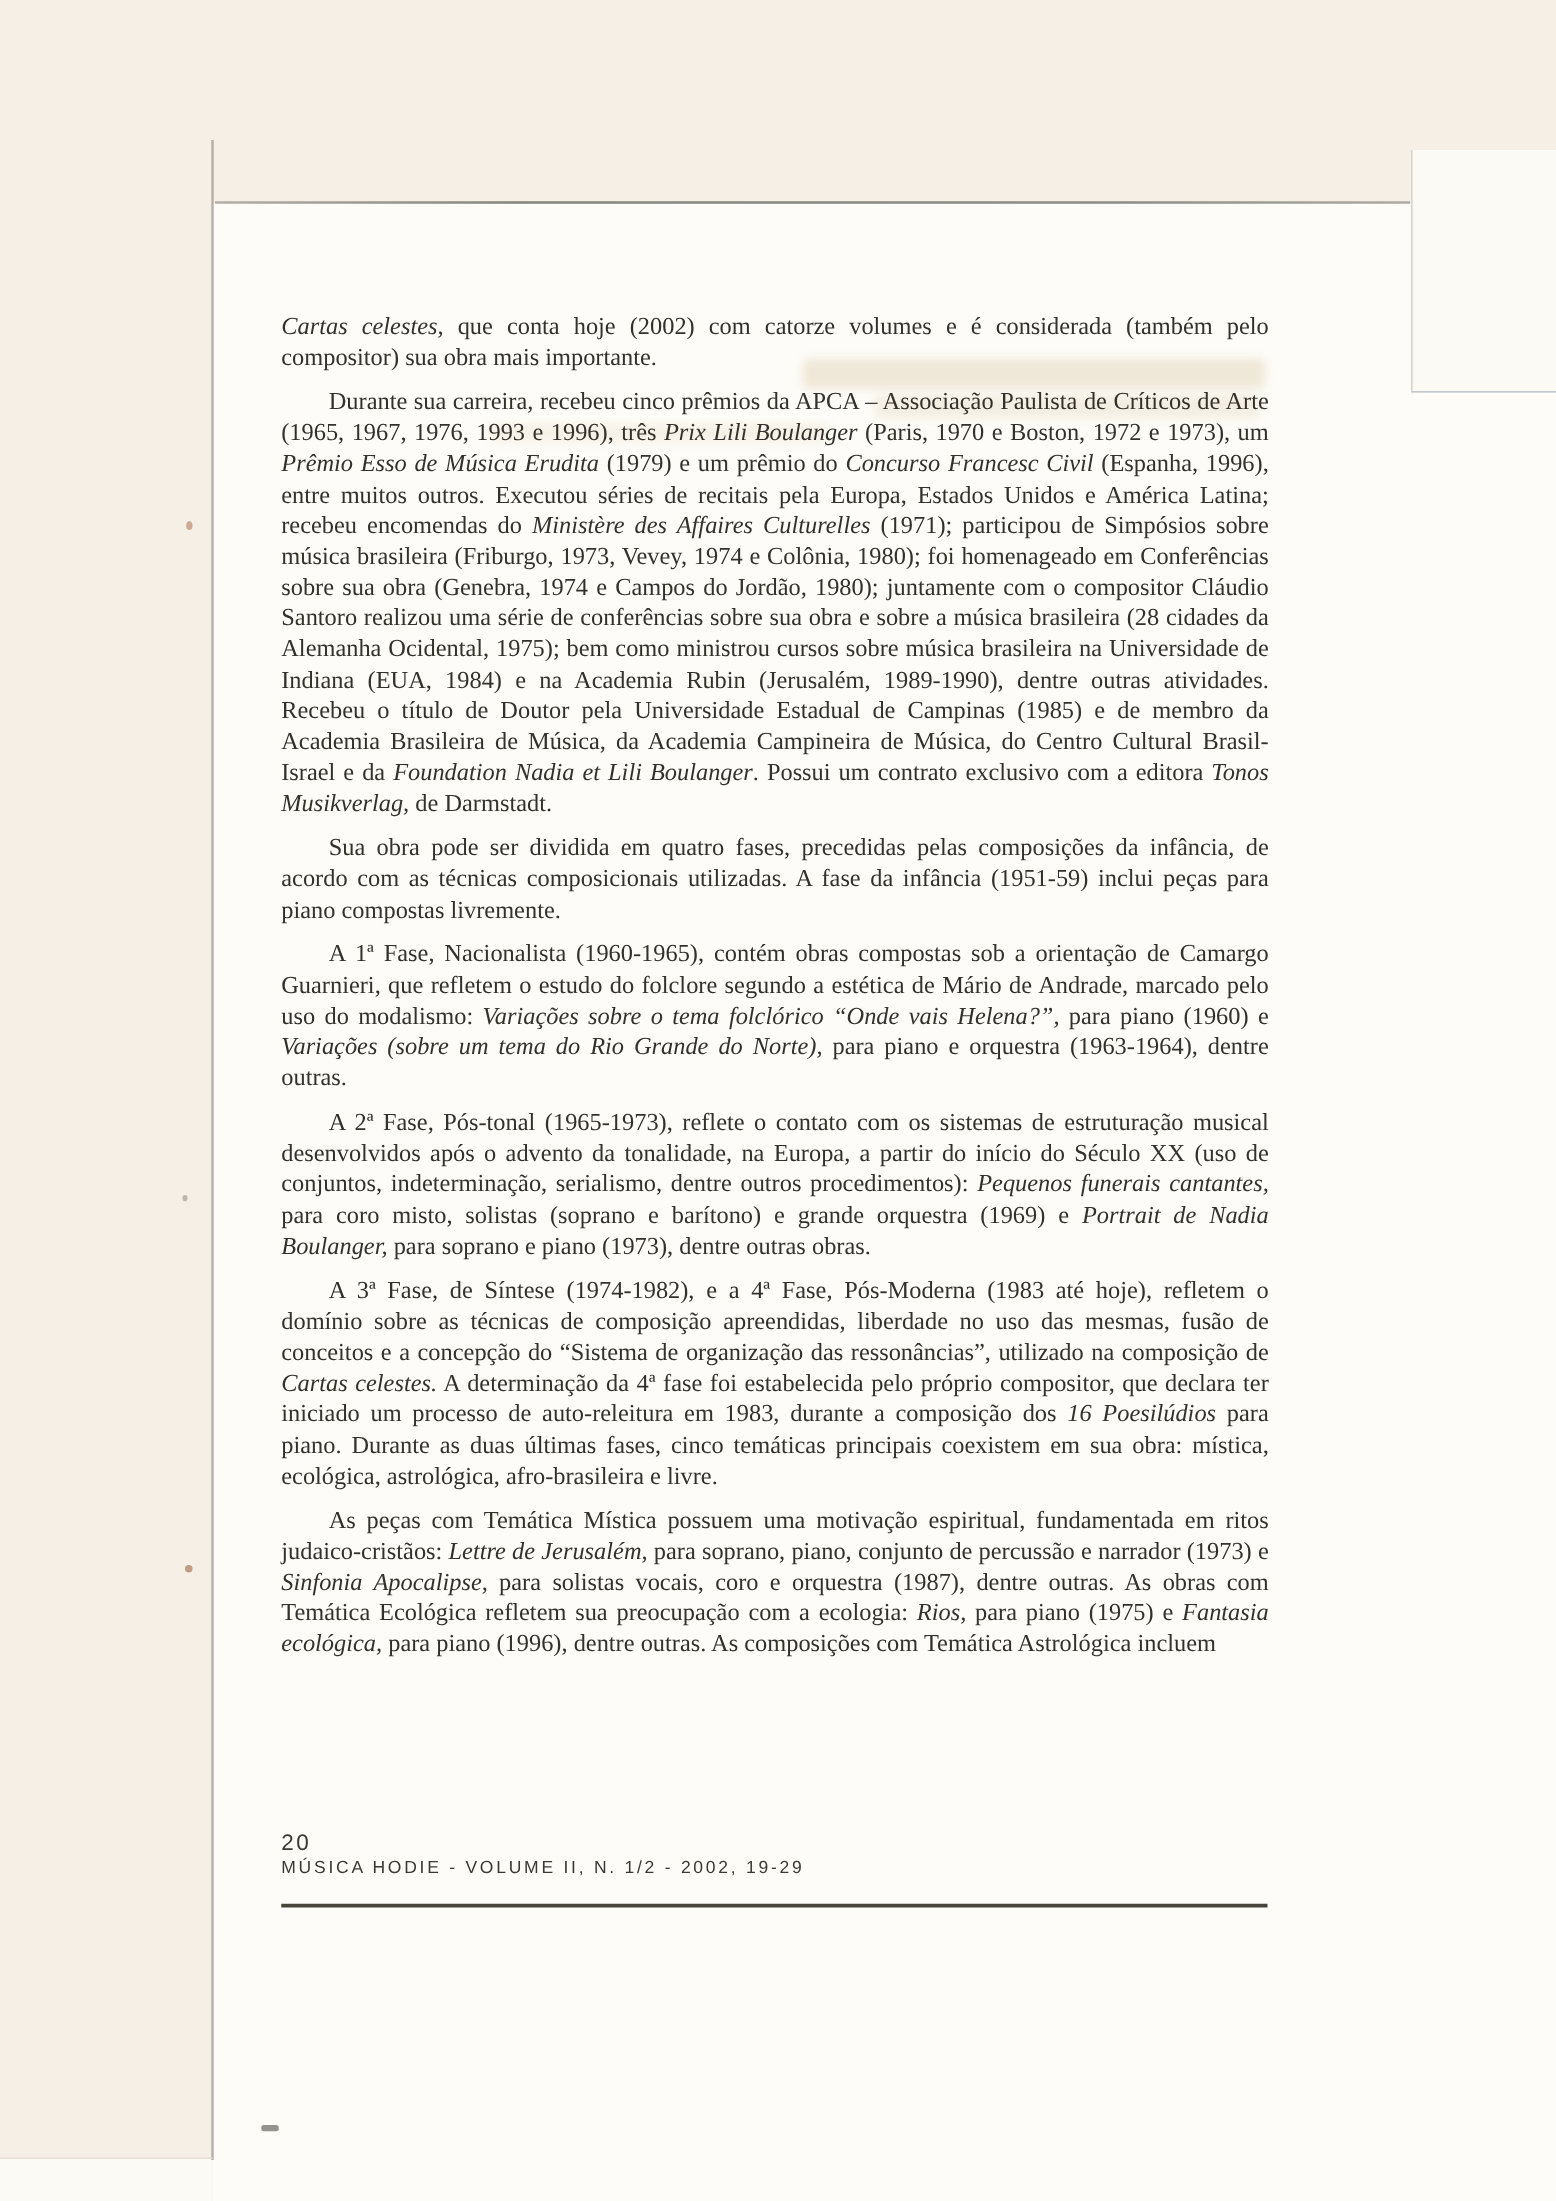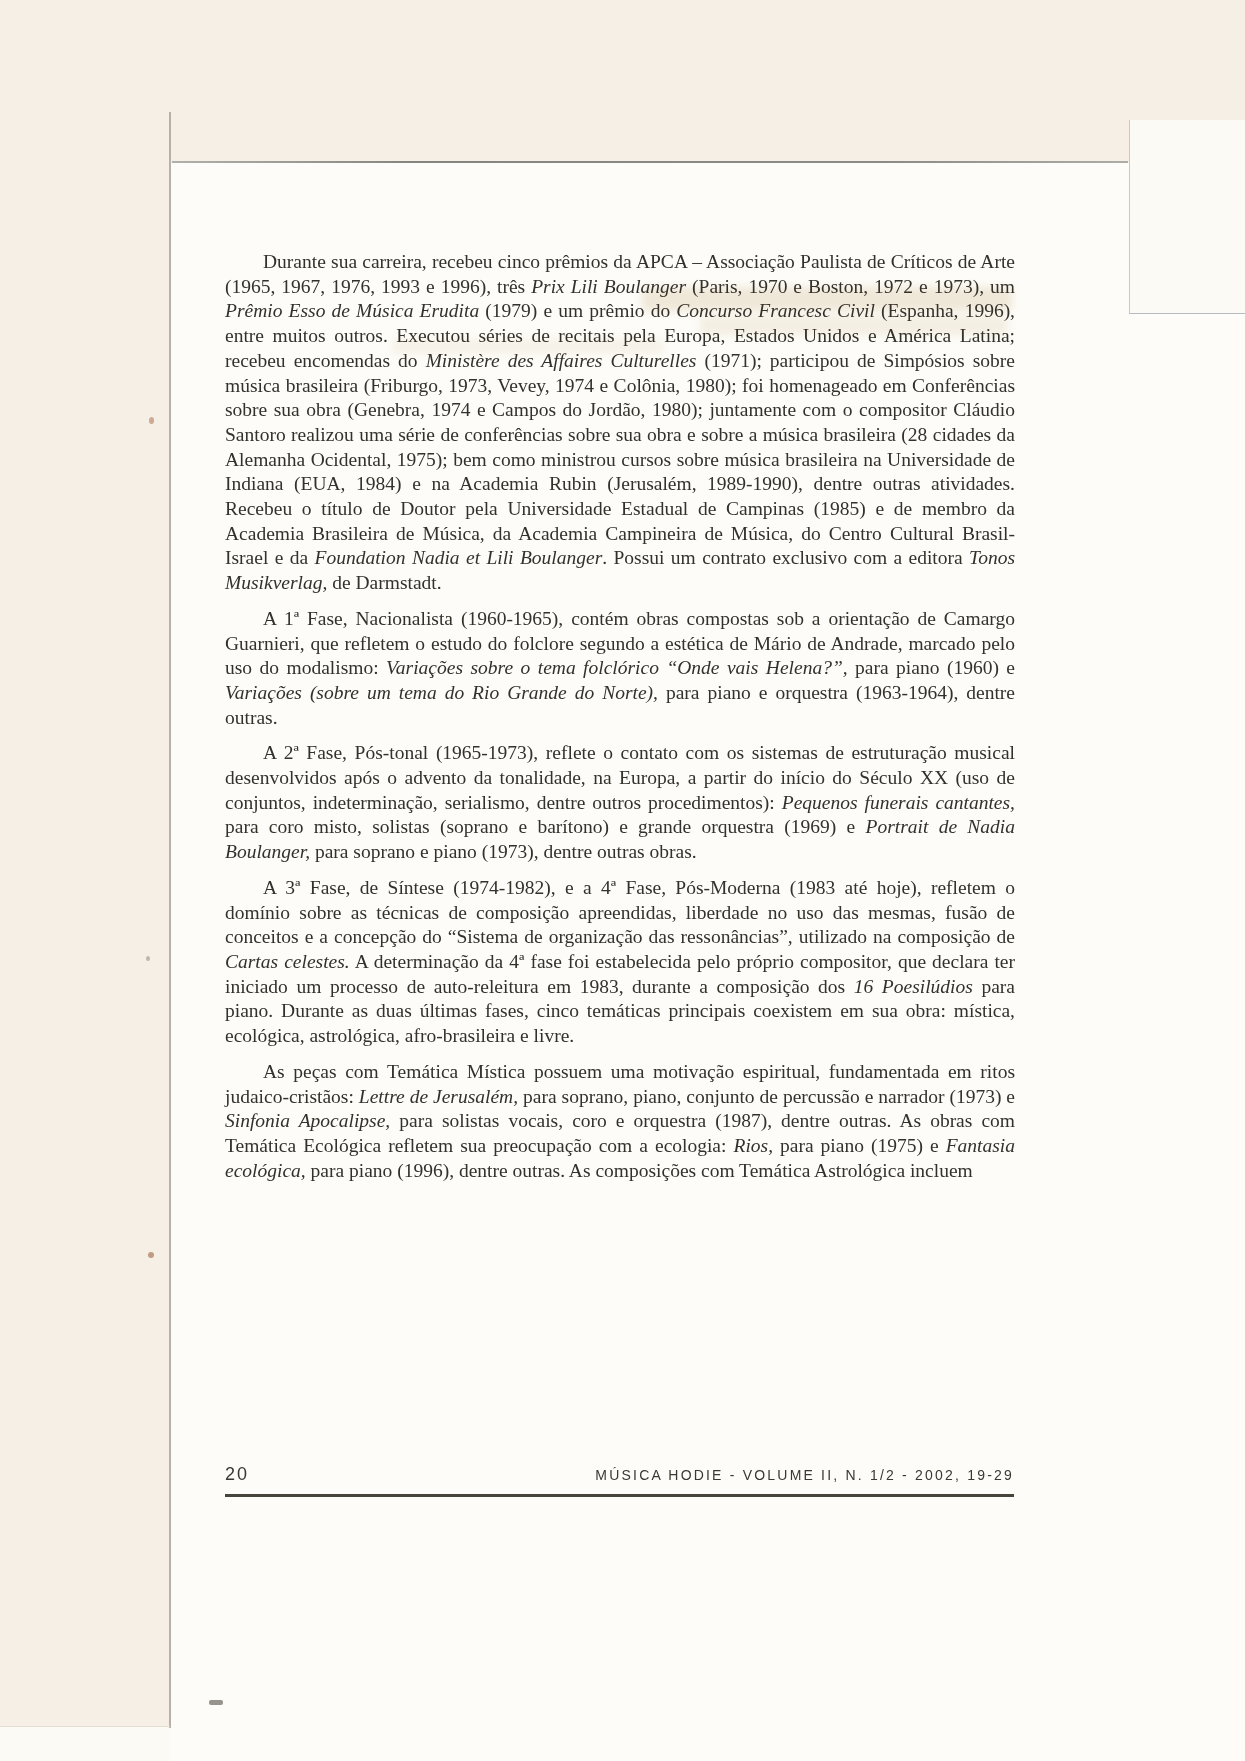--- a/index.html
+++ b/index.html
@@ -34,22 +34,22 @@
     text-align:justify;
   }
   .para{margin:0 0 11px 0;}
   .para.indent{text-indent:38px;}
   .it{font-style:italic;}
   .bd{font-weight:normal;}
 
   .footer{
     position:absolute;left:225px;top:1464px;width:789px;z-index:2;
     display:flex;justify-content:space-between;align-items:baseline;
-    border-bottom:3px solid #47443c;padding-bottom:9px;
-    font-family:"Liberation Sans","DejaVu Sans",sans-serif;color:#3b3831;
+    border-bottom:3px solid #47443c;padding-bottom:22px;
+    font-family:"Liberation Sans","DejaVu Sans",sans-serif;color:#3b3831;flex-direction:column;
   }
   .page-num{font-size:18px;letter-spacing:2px;}
   .citation{font-size:14px;letter-spacing:2.2px;}
 </style>
 </head>
 <body>
 
 <div class="white-page"></div>
 <div class="corner-sheet"></div>
 <div class="bottom-strip"></div>
@@ -60,21 +60,23 @@
 <div class="ghost g1"></div>
 <div class="ghost g2"></div>
 <div class="ghost g3"></div>
 
 <div class="speck s1"></div>
 <div class="speck s2"></div>
 <div class="speck s3"></div>
 <div class="speck s4"></div>
 
 <div class="text-col">
+    <p class="para"><span class="it">Cartas celestes,</span><span> que conta hoje (2002) com catorze volumes e é considerada (também pelo compositor) sua obra mais importante.</span></p>
     <p class="para indent"><span>Durante sua carreira, recebeu cinco prêmios da APCA – Associação Paulista de Críticos de Arte (1965, 1967, 1976, 1993 e 1996), três </span><span class="it">Prix Lili Boulanger</span><span> (Paris, 1970 e Boston, 1972 e 1973), um </span><span class="it">Prêmio Esso de Música Erudita</span><span> (1979) e um prêmio do </span><span class="it">Concurso Francesc Civil</span><span> (Espanha, 1996), entre muitos outros. Executou séries de recitais pela Europa, Estados Unidos e América Latina; recebeu encomendas do </span><span class="it">Ministère des Affaires Culturelles</span><span> (1971); participou de Simpósios sobre música brasileira (Friburgo, 1973, Vevey, 1974 e Colônia, 1980); foi homenageado em Conferências sobre sua obra (Genebra, 1974 e Campos do Jordão, 1980); juntamente com o compositor Cláudio Santoro realizou uma série de conferências sobre sua obra e sobre a música brasileira (28 cidades da Alemanha Ocidental, 1975); bem como ministrou cursos sobre música brasileira na Universidade de Indiana (EUA, 1984) e na Academia Rubin (Jerusalém, 1989-1990), dentre outras atividades. Recebeu o título de Doutor pela Universidade Estadual de Campinas (1985) e de membro da Academia Brasileira de Música, da Academia Campineira de Música, do Centro Cultural Brasil-Israel e da </span><span class="it">Foundation Nadia et Lili Boulanger</span><span>. Possui um contrato exclusivo com a editora </span><span class="it">Tonos Musikverlag,</span><span> de Darmstadt.</span></p>
+    <p class="para indent"><span>Sua obra pode ser dividida em quatro fases, precedidas pelas composições da infância, de acordo com as técnicas composicionais utilizadas. A fase da infância (1951-59) inclui peças para piano compostas livremente.</span></p>
     <p class="para indent"><span>A </span><span class="bd">1ª Fase, Nacionalista</span><span> (1960-1965), contém obras compostas sob a orientação de Camargo Guarnieri, que refletem o estudo do folclore segundo a estética de Mário de Andrade, marcado pelo uso do modalismo: </span><span class="it">Variações sobre o tema folclórico “Onde vais Helena?”,</span><span> para piano (1960) e </span><span class="it">Variações (sobre um tema do Rio Grande do Norte),</span><span> para piano e orquestra (1963-1964), dentre outras.</span></p>
     <p class="para indent"><span>A </span><span class="bd">2ª Fase, Pós-tonal</span><span> (1965-1973), reflete o contato com os sistemas de estruturação musical desenvolvidos após o advento da tonalidade, na Europa, a partir do início do Século XX (uso de conjuntos, indeterminação, serialismo, dentre outros procedimentos): </span><span class="it">Pequenos funerais cantantes,</span><span> para coro misto, solistas (soprano e barítono) e grande orquestra (1969) e </span><span class="it">Portrait de Nadia Boulanger,</span><span> para soprano e piano (1973), dentre outras obras.</span></p>
     <p class="para indent"><span>A </span><span class="bd">3ª Fase, de Síntese</span><span> (1974-1982), e a </span><span class="bd">4ª Fase, Pós-Moderna</span><span> (1983 até hoje), refletem o domínio sobre as técnicas de composição apreendidas, liberdade no uso das mesmas, fusão de conceitos e a concepção do “Sistema de organização das ressonâncias”, utilizado na composição de </span><span class="it">Cartas celestes.</span><span> A determinação da 4ª fase foi estabelecida pelo próprio compositor, que declara ter iniciado um processo de auto-releitura em 1983, durante a composição dos </span><span class="it">16 Poesilúdios</span><span> para piano. Durante as duas últimas fases, cinco temáticas principais coexistem em sua obra: mística, ecológica, astrológica, afro-brasileira e livre.</span></p>
     <p class="para indent"><span>As peças com </span><span class="bd">Temática Mística</span><span> possuem uma motivação espiritual, fundamentada em ritos judaico-cristãos: </span><span class="it">Lettre de Jerusalém,</span><span> para soprano, piano, conjunto de percussão e narrador (1973) e </span><span class="it">Sinfonia Apocalipse,</span><span> para solistas vocais, coro e orquestra (1987), dentre outras. As obras com </span><span class="bd">Temática Ecológica</span><span> refletem sua preocupação com a ecologia: </span><span class="it">Rios,</span><span> para piano (1975) e </span><span class="it">Fantasia ecológica,</span><span> para piano (1996), dentre outras. As composições com </span><span class="bd">Temática Astrológica</span><span> incluem</span></p>
   </div>
 
 <div class="footer">
   <span class="page-num">20</span>
   <span class="citation">MÚSICA HODIE - VOLUME II, N. 1/2 - 2002, 19-29</span>
 </div>

